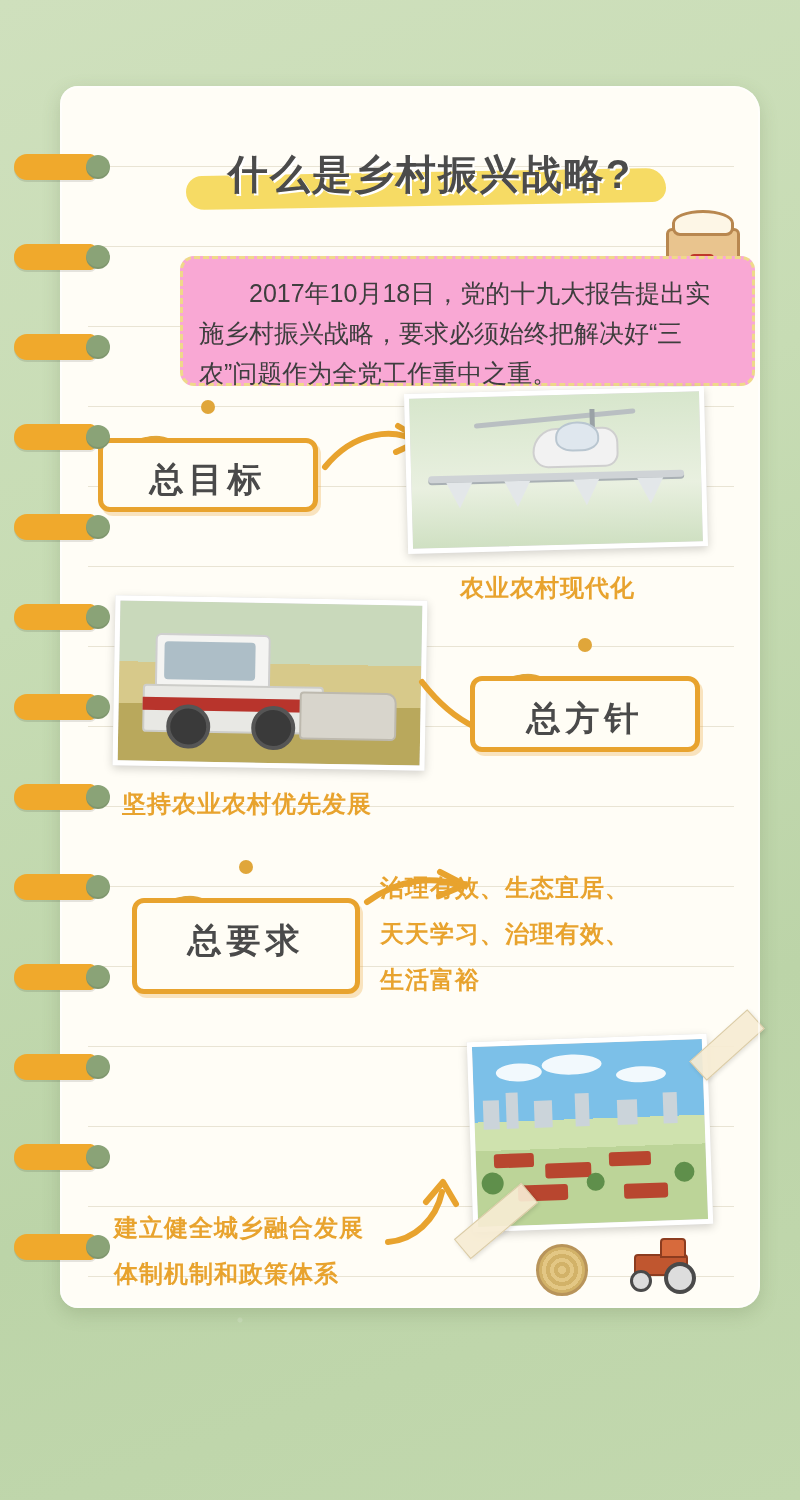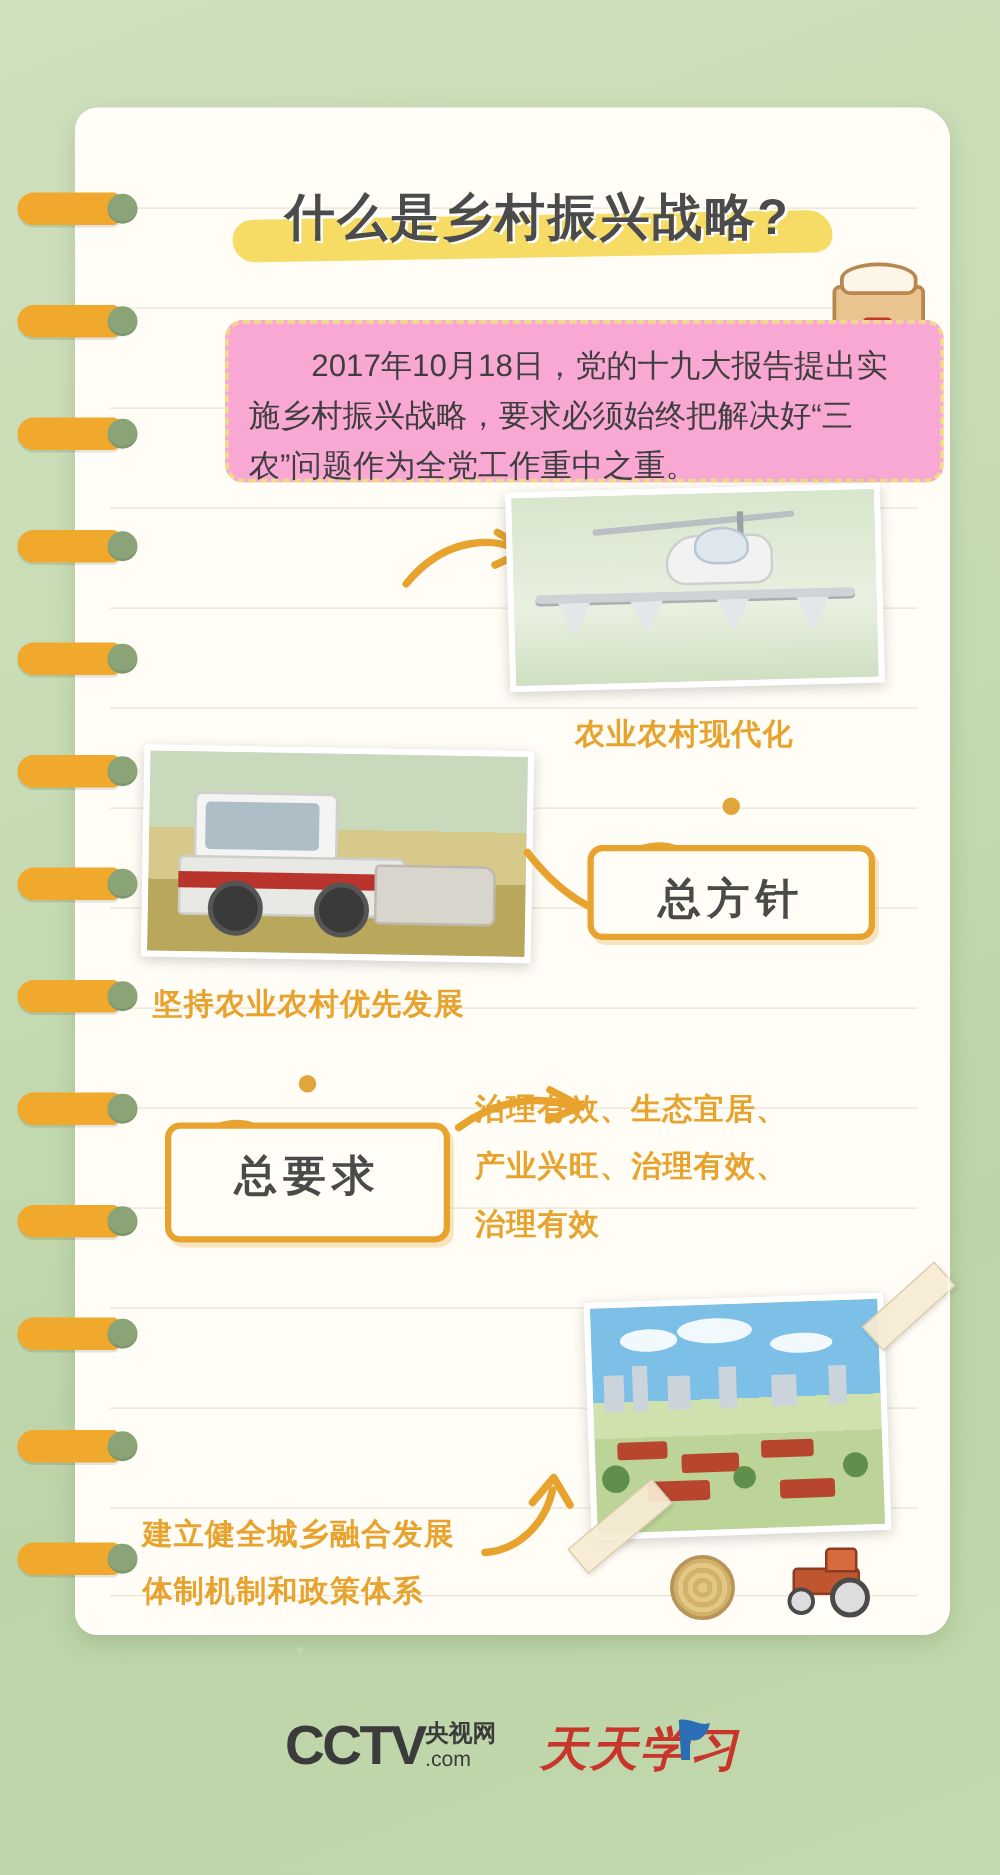--- a/index.html
+++ b/index.html
@@ -318,20 +318,27 @@
     <div class="ricebag">
       <div class="body"></div>
       <div class="mouth"></div>
       <div class="seal">米</div>
     </div>
 
     <div class="intro">
       <p>2017年10月18日，党的十九大报告提出实施乡村振兴战略，要求必须始终把解决好“三农”问题作为全党工作重中之重。</p>
     </div>
 
+    <div class="plaque" style="left:38px; top:352px; width:220px;">
+      <div class="knob"></div>
+      <div class="ropeL"></div>
+      <div class="board" style="height:74px;padding-top:14px;">
+        <span>总目标</span>
+      </div>
+    </div>
 
     <svg class="arrow" style="left:260px; top:336px;" width="110" height="60" viewBox="0 0 110 60">
       <path d="M5,45 C35,8 75,6 98,20" stroke="#e8a32e" stroke-width="6" fill="none" stroke-linecap="round"></path>
       <path d="M78,4 L102,18 L76,30" stroke="#e8a32e" stroke-width="6" fill="none" stroke-linecap="round" stroke-linejoin="round"></path>
     </svg>
 
     <div class="photo" id="photo-drone" style="left:346px; top:304px; width:300px; height:160px; transform:rotate(-1.5deg);">
       <div class="sky"></div>
       <div class="rotor"></div>
       <div class="mast"></div>
@@ -386,24 +393,24 @@
 
     <svg class="arrow" style="left:302px; top:782px;" width="110" height="48" viewBox="0 0 110 48">
       <path d="M5,34 C38,10 72,8 98,18" stroke="#e8a32e" stroke-width="6" fill="none" stroke-linecap="round"></path>
       <path d="M78,4 L103,17 L77,28" stroke="#e8a32e" stroke-width="6" fill="none" stroke-linecap="round" stroke-linejoin="round"></path>
     </svg>
 
     <div class="note" style="left:320px; top:784px;">
       <span class="hl">治理有效、生态宜居、</span>
     </div>
     <div class="note" style="left:320px; top:830px;">
-      <span class="hl">产业兴旺、治理有效、</span>
+      <span class="hl">天天学习、治理有效、</span>
     </div>
     <div class="note" style="left:320px; top:876px;">
-      <span class="hl">治理有效</span>
+      <span class="hl">生活富裕</span>
     </div>
 
 
     <svg class="arrow" style="left:320px; top:1090px;" width="100" height="78" viewBox="0 0 100 78">
       <path d="M8,66 C34,64 56,44 62,16" stroke="#e8a32e" stroke-width="6" fill="none" stroke-linecap="round"></path>
       <path d="M46,26 L63,6 L76,28" stroke="#e8a32e" stroke-width="6" fill="none" stroke-linecap="round" stroke-linejoin="round"></path>
     </svg>
 
     <div class="note" style="left:54px; top:1124px;">
       <span class="hl">建立健全城乡融合发展</span>
@@ -453,23 +460,14 @@
     <div class="ring" style="top:518px"></div>
     <div class="ring" style="top:608px"></div>
     <div class="ring" style="top:698px"></div>
     <div class="ring" style="top:788px"></div>
     <div class="ring" style="top:878px"></div>
     <div class="ring" style="top:968px"></div>
     <div class="ring" style="top:1058px"></div>
     <div class="ring" style="top:1148px"></div>
   </div>
 
-  <div class="footer">
-    <div class="cctv">CCTV</div>
-    <div class="cctv-cn">央视网</div>
-    <div class="cctv-com">.com</div>
-    <div class="tiantian">天天学习</div>
-    <svg class="flag" viewBox="0 0 30 36">
-      <path d="M3,2 C12,0 22,8 28,4 C26,14 20,20 12,18 L12,34 L5,34 Z" fill="#2a6fb5"></path>
-    </svg>
-  </div>
 
 </div>
 
 </body></html>

